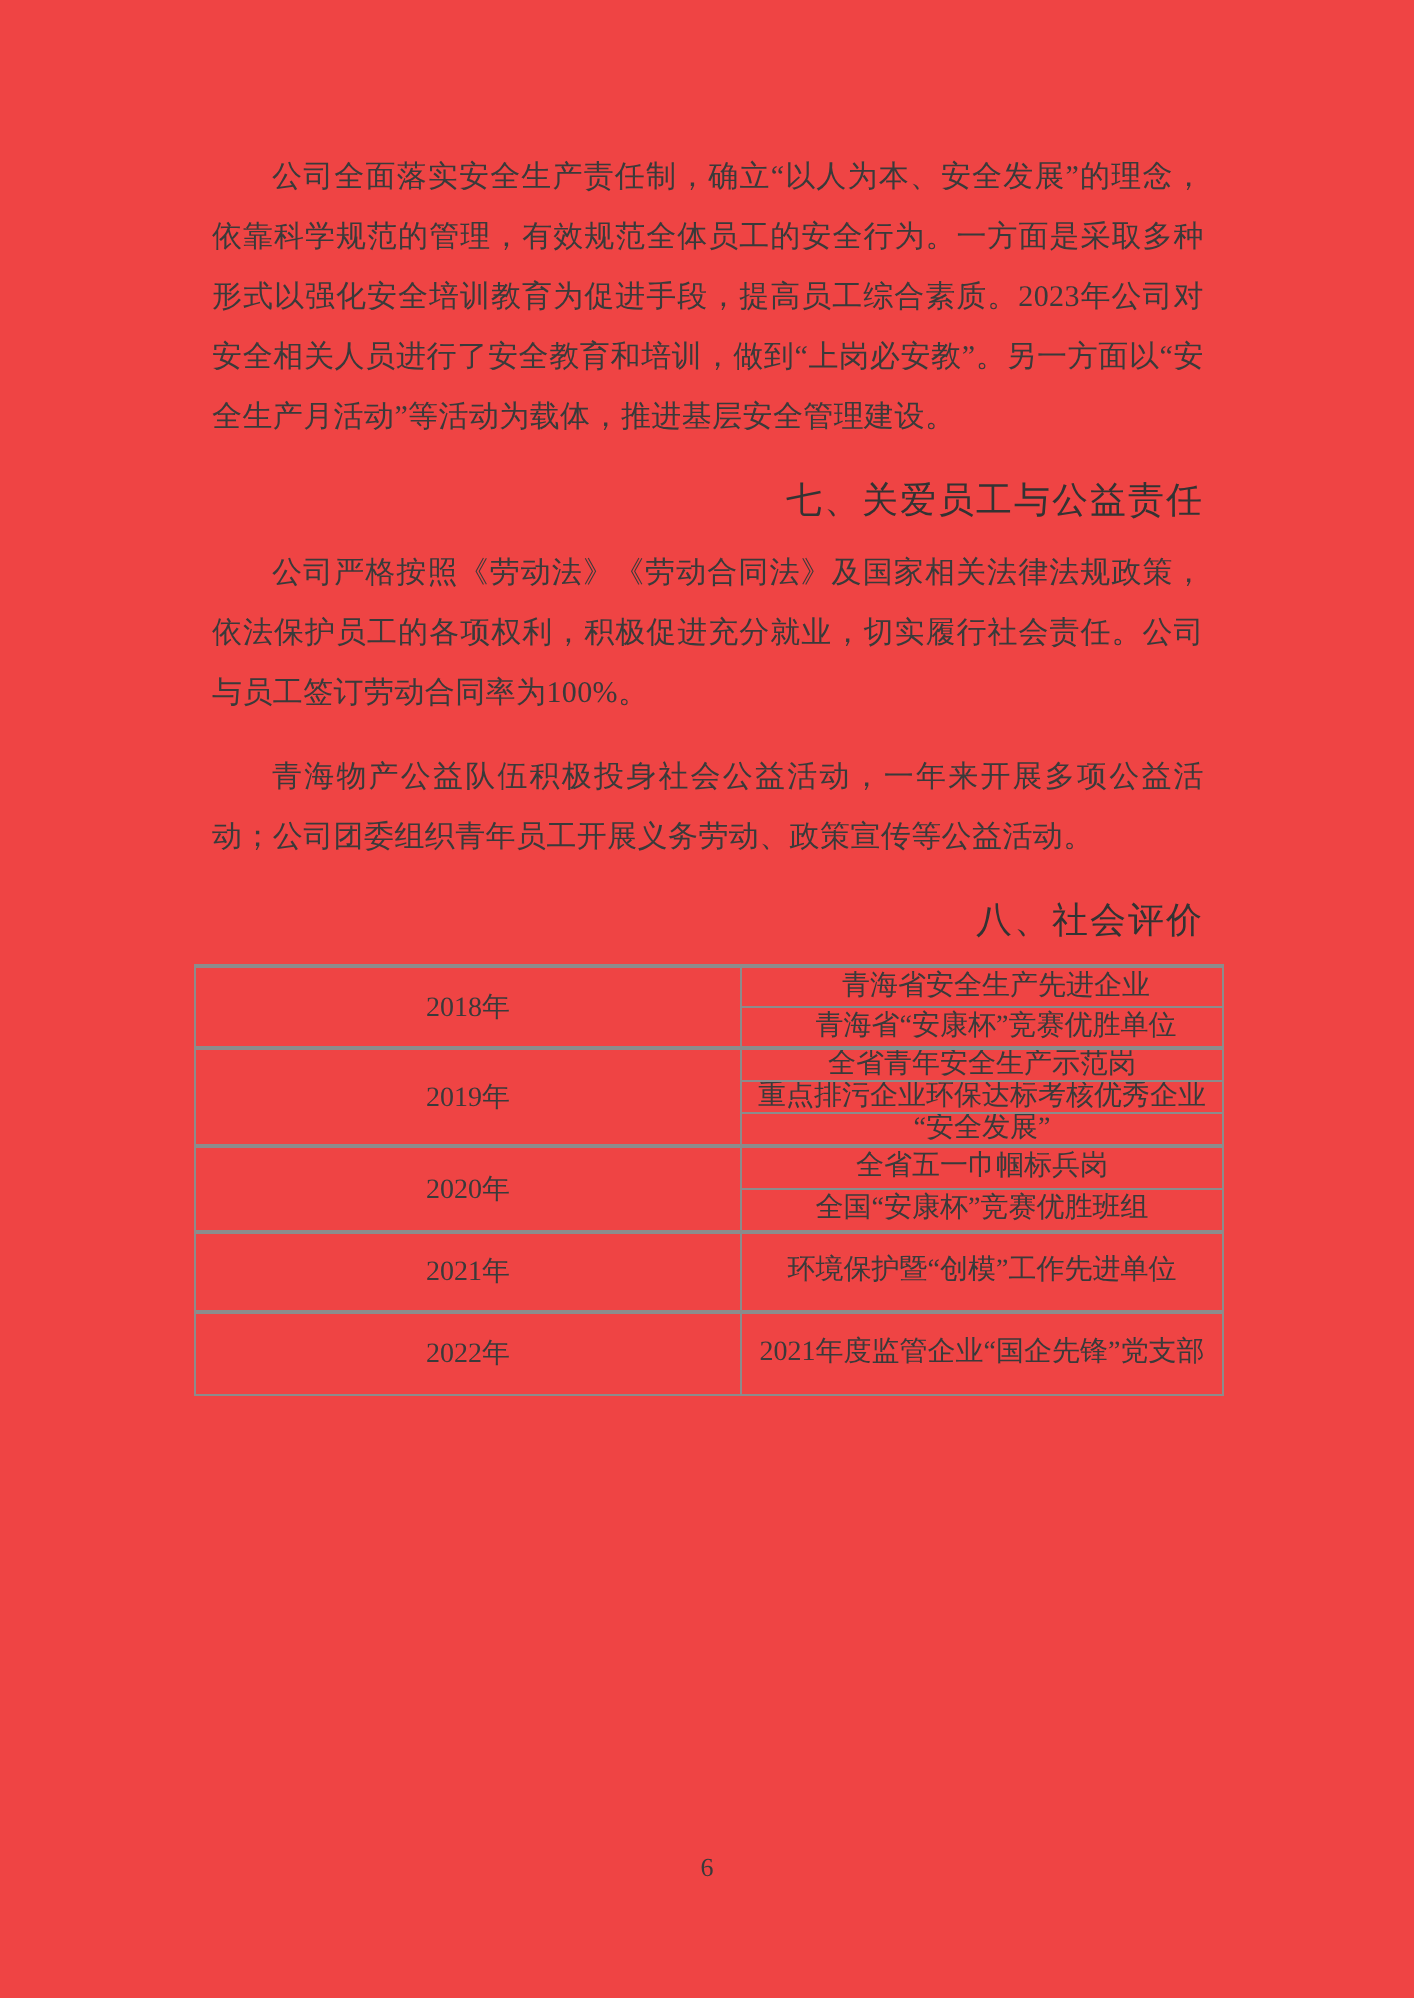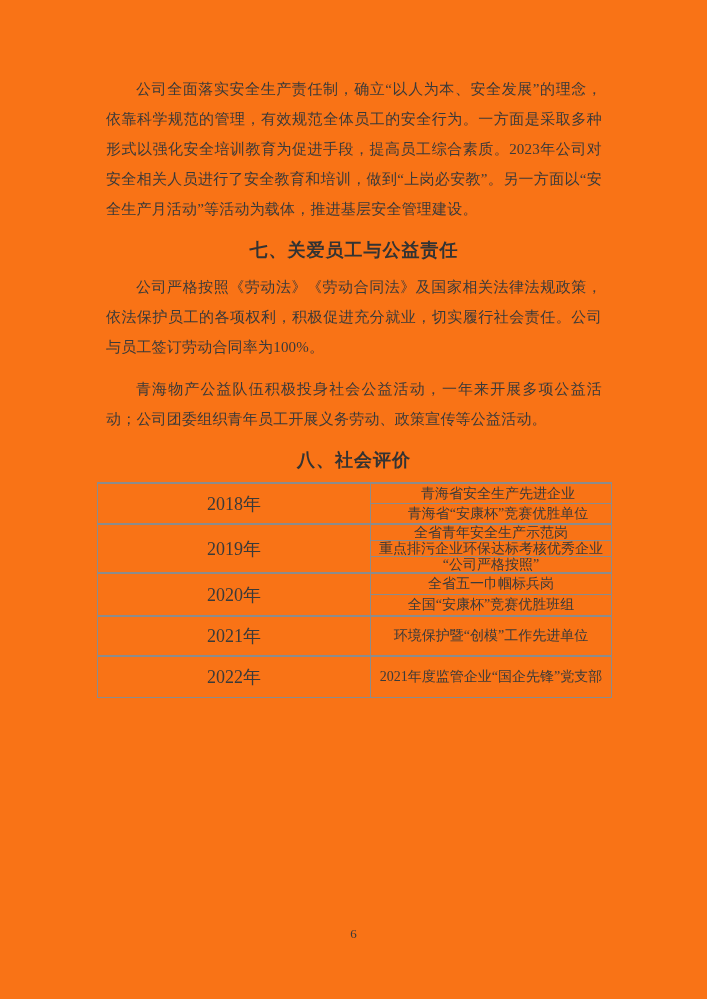--- a/index.html
+++ b/index.html
@@ -4,45 +4,45 @@
 <style>
   html, body {
     margin: 0;
     padding: 0;
     background: #ffffff;
   }
   .page {
     position: relative;
     width: 707px;
     height: 999px;
-    background: #f97316;
+    background: #ef4444;
     overflow: hidden;
     font-family: "Liberation Serif", serif;
     color: #3a3a3a;
   }
   .content {
     position: absolute;
     left: 106px;
     top: 74px;
     width: 496px;
   }
   p.body-par {
     font-size: 15px;
     line-height: 30px;
     text-align: justify;
     text-indent: 2em;
     margin: 0 0 12px 0;
     letter-spacing: 0.2px;
   }
   h2.sec-heading {
     font-family: "Liberation Sans", sans-serif;
-    font-weight: bold;
+    font-weight: normal;
     font-size: 18px;
     color: #333333;
-    text-align: center;
+    text-align: right;
     line-height: 28px;
     margin: 10px 0 8px 0;
     letter-spacing: 1px;
   }
   table.awards {
     border-collapse: collapse;
     table-layout: fixed;
     width: 514px;
     margin-left: -9px;
     margin-top: 2px;
@@ -51,21 +51,21 @@
   }
   table.awards td {
     border: 1px solid #8c8c8c;
     text-align: center;
     vertical-align: middle;
     padding: 0 2px;
     overflow: hidden;
     white-space: nowrap;
   }
   table.awards tr.group-start td { border-top-width: 2px; }
-  table.awards td.year { font-size: 18px; }
+  table.awards td.year { font-size: 14px; }
   tr.g0 td.award { height: 19px; line-height: 19px; padding-left: 16px; }
   tr.g1 td.award { height: 15px; line-height: 15px; }
   tr.g2 td.award { height: 20px; line-height: 20px; }
   tr.g3 td.award { height: 38px; line-height: 38px; }
   tr.g4 td.award { height: 40px; line-height: 40px; border-radius: 15px; }
   .page-number {
     position: absolute;
     top: 926px;
     left: 0;
     width: 707px;
@@ -107,21 +107,21 @@
             <td class="award">青海省“安康杯”竞赛优胜单位</td>
           </tr>
           <tr class="g1 group-start">
             <td rowspan="3" class="year">2019年</td>
             <td class="award">全省青年安全生产示范岗</td>
           </tr>
           <tr class="g1">
             <td class="award">重点排污企业环保达标考核优秀企业</td>
           </tr>
           <tr class="g1">
-            <td class="award">“公司严格按照”</td>
+            <td class="award">“安全发展”</td>
           </tr>
           <tr class="g2 group-start">
             <td rowspan="2" class="year">2020年</td>
             <td class="award">全省五一巾帼标兵岗</td>
           </tr>
           <tr class="g2">
             <td class="award">全国“安康杯”竞赛优胜班组</td>
           </tr>
           <tr class="g3 group-start">
             <td rowspan="1" class="year">2021年</td>

